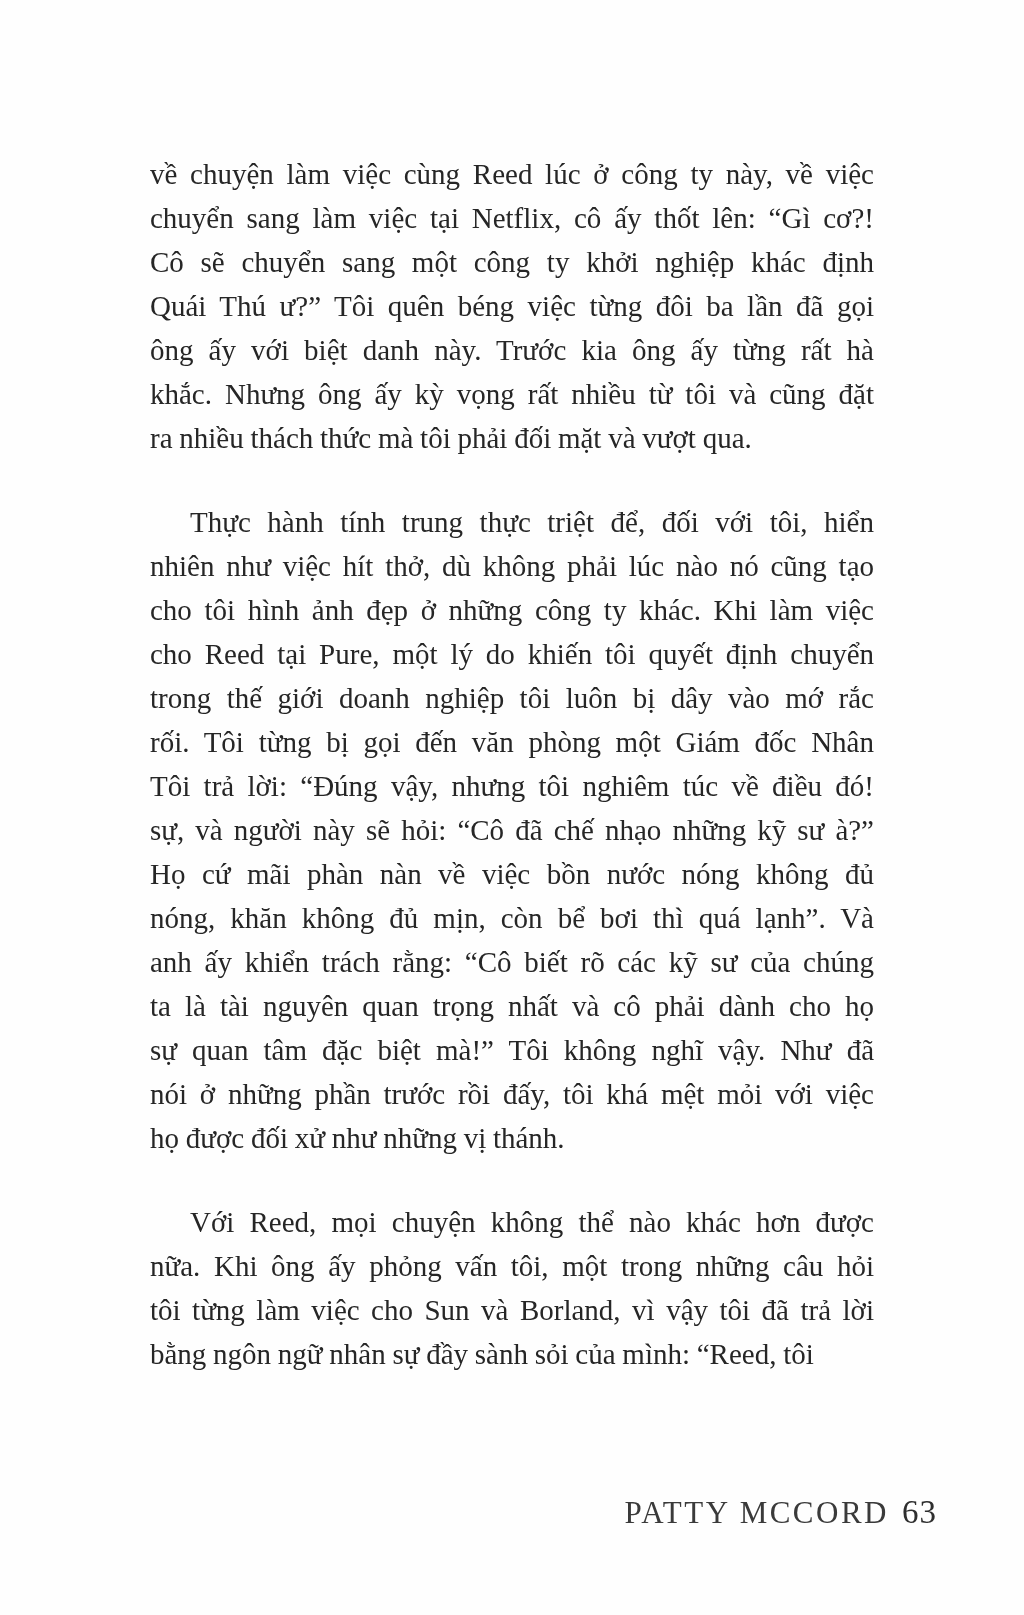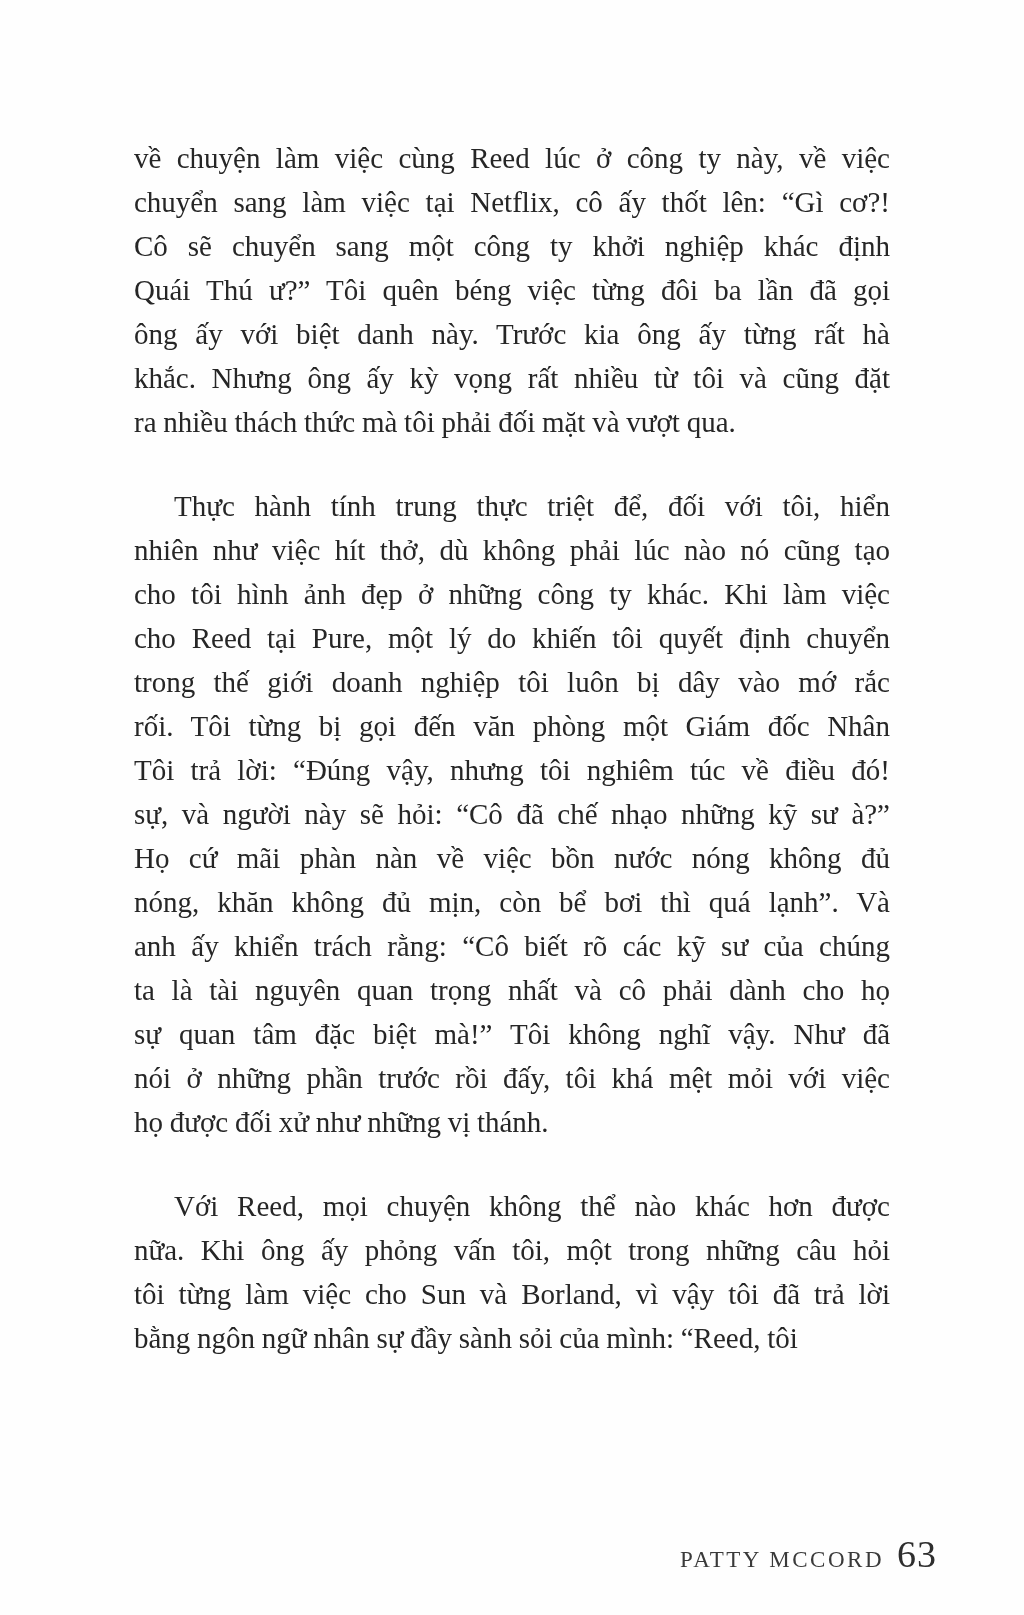--- a/index.html
+++ b/index.html
@@ -21,21 +21,21 @@
 
   .text-block {
     position: absolute;
     left: 134px;
     top: 136px;
     width: 756px;
     color: #262626;
     font-size: 29px;
   }
 
-  .para { margin: 0; }
+  .para { margin: 16px; }
 
   .para + .para { margin-top: 40px; }
 
   .line {
     line-height: 44px;
     text-align: justify;
     text-align-last: justify;
     word-spacing: -0.5px;
     white-space: normal;
   }
@@ -52,30 +52,29 @@
     position: absolute;
     right: 87px;
     top: 1494px;
     display: flex;
     align-items: baseline;
     gap: 13px;
     color: #3a3a3a;
   }
 
   .footer .author {
-    font-size: 23px;
+    font-size: 31px;
     letter-spacing: 2.5px;
     text-transform: uppercase;
   }
 
   .footer .pagenum {
-    font-size: 38px;
+    font-size: 33px;
     letter-spacing: 1px;
     color: #2e2e2e;
-    margin-top: 38px;
   }
 </style>
 </head>
 <body>
 
 <div class="page">
 
   <div class="text-block">
 
   <div class="para">

